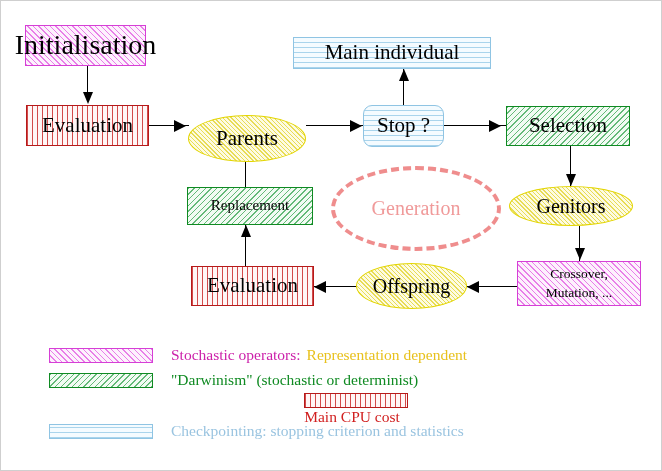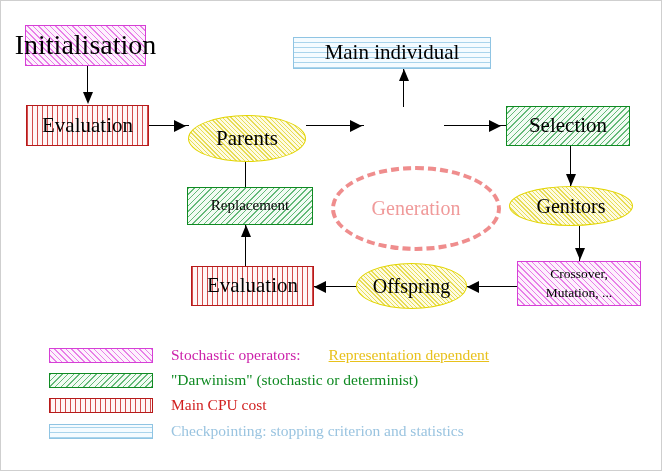--- a/index.html
+++ b/index.html
@@ -123,20 +123,21 @@
   <div class="arrow up" style="left:239.5px;top:147px;"></div>
 
   <div class="node box fill-magenta" style="left:24px;top:24px;width:121px;height:41px;font-size:28px;">Initialisation</div>
 
   <div class="node box fill-red" style="left:25px;top:104px;width:123px;height:41px;font-size:21px;">Evaluation</div>
 
   <div class="node ellipse fill-yellow" style="left:187px;top:114px;width:118px;height:47px;font-size:21px;">Parents</div>
 
   <div class="node box fill-blue" style="left:292px;top:36px;width:198px;height:32px;font-size:21px;">Main individual</div>
 
+  <div class="node rounded fill-blue" style="left:362px;top:104px;width:81px;height:42px;font-size:21px;">Stop ?</div>
 
   <div class="node box fill-green" style="left:505px;top:105px;width:124px;height:40px;font-size:21px;">Selection</div>
 
   <div class="node ellipse fill-yellow" style="left:508px;top:185px;width:124px;height:40px;font-size:20px;">Genitors</div>
 
   <div class="node box fill-magenta" style="left:516px;top:260px;width:124px;height:45px;font-size:13.5px;line-height:1.35;">Crossover,
 Mutation, ...</div>
 
   <div class="node ellipse fill-yellow" style="left:355px;top:262px;width:111px;height:46px;font-size:20px;">Offspring</div>
 
@@ -146,29 +147,29 @@
 
   <div class="node fill-none-dashed" style="left:330px;top:165px;width:170px;height:85px;font-size:20px;z-index:1;">Generation</div>
 
 </div>
 
 <div id="legend">
 
   <div class="legend-row" style="top:6px;">
     <div class="swatch fill-magenta"></div>
     <div class="legend-text lt-magenta">Stochastic operators:</div>
-    <div class="legend-text lt-gold" style="margin-left:28px;text-decoration:underline;">Representation dependent</div>
+    <div class="legend-text lt-gold" style="margin-left:6px;">Representation dependent</div>
   </div>
 
   <div class="legend-row" style="top:31px;">
     <div class="swatch fill-green"></div>
     <div class="legend-text lt-green">"Darwinism" (stochastic or determinist)</div>
   </div>
 
-  <div class="legend-row" style="top:56px;">
+  <div class="legend-row" style="top:56px;flex-direction:column;">
     <div class="swatch fill-red"></div>
     <div class="legend-text lt-red">Main CPU cost</div>
   </div>
 
   <div class="legend-row" style="top:82px;">
     <div class="swatch fill-blue"></div>
     <div class="legend-text lt-blue">Checkpointing: stopping criterion and statistics</div>
   </div>
 
 </div>

